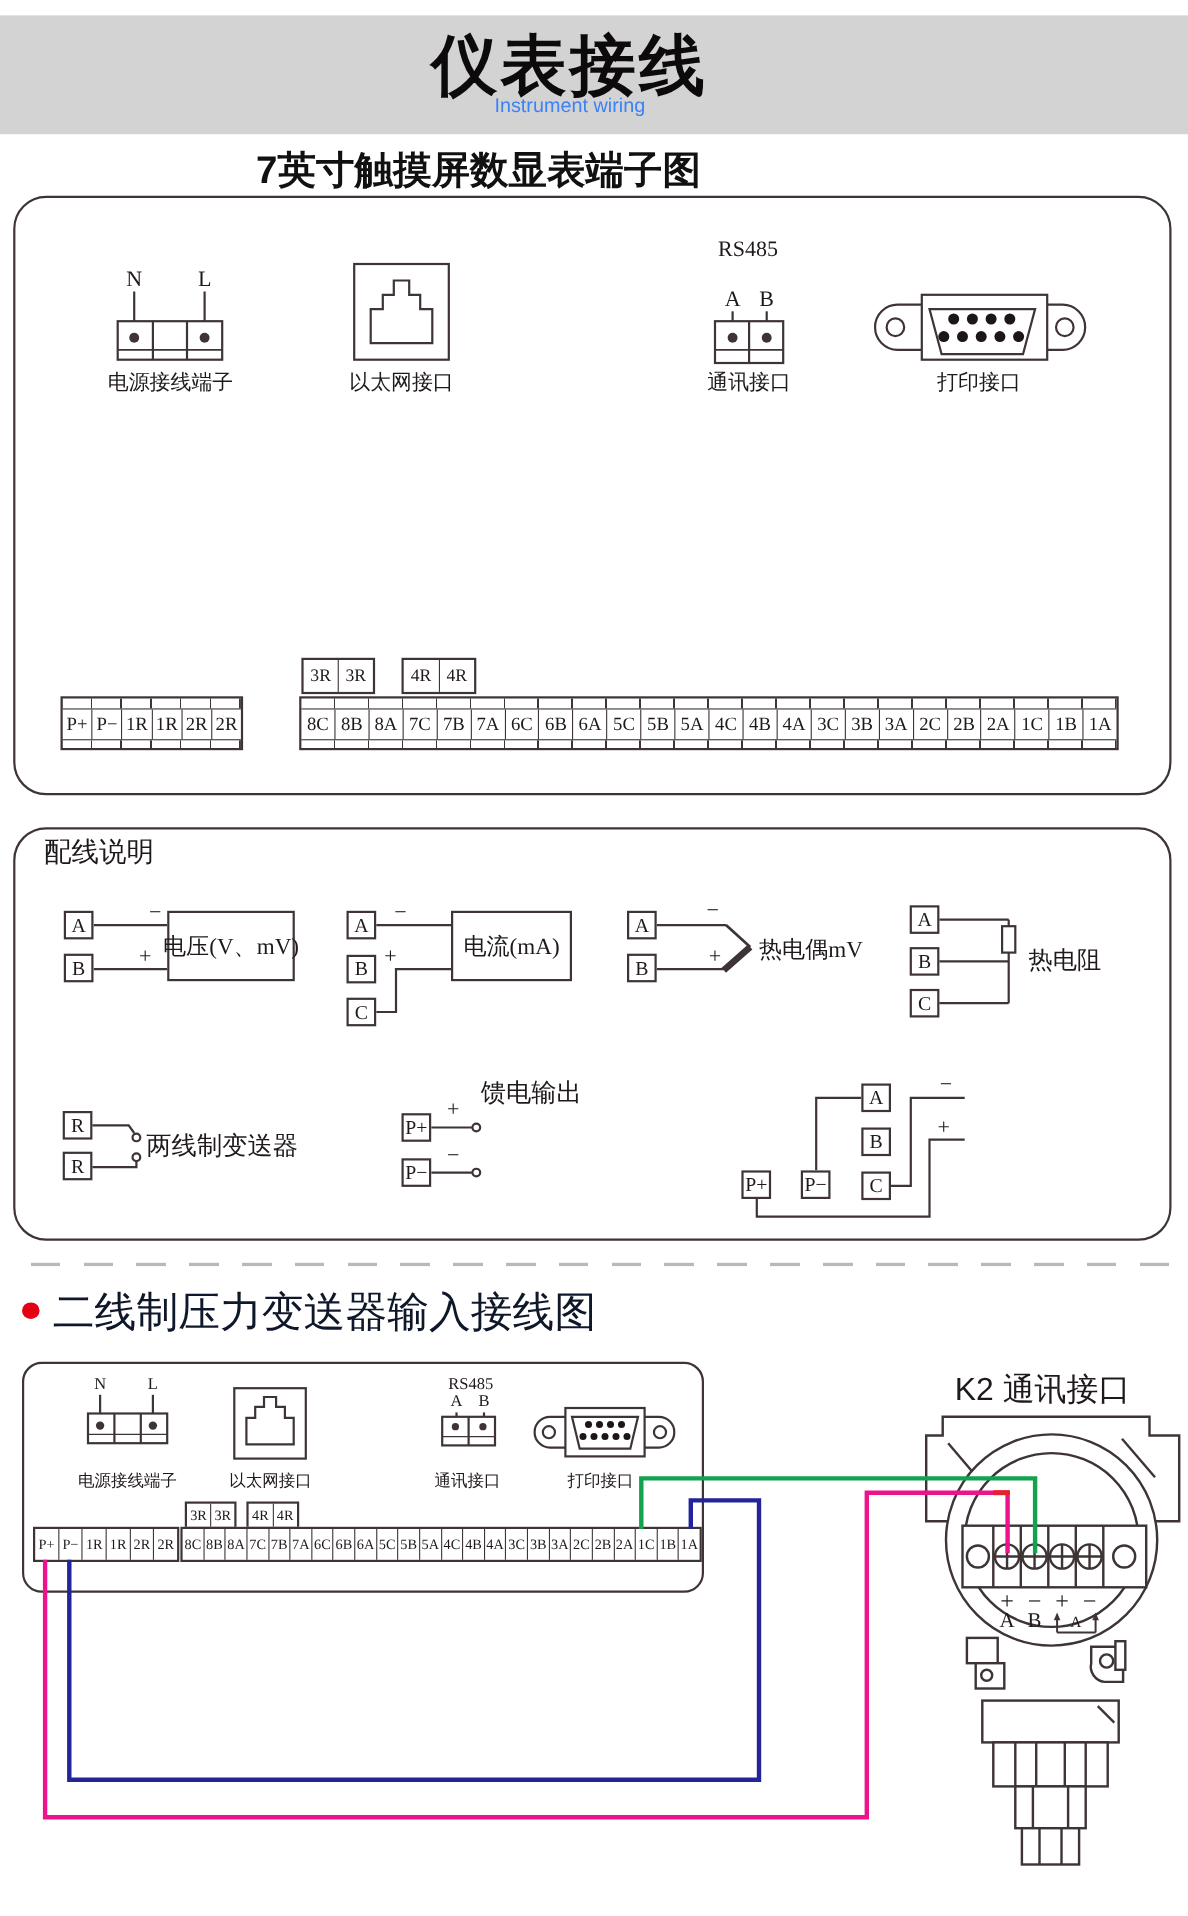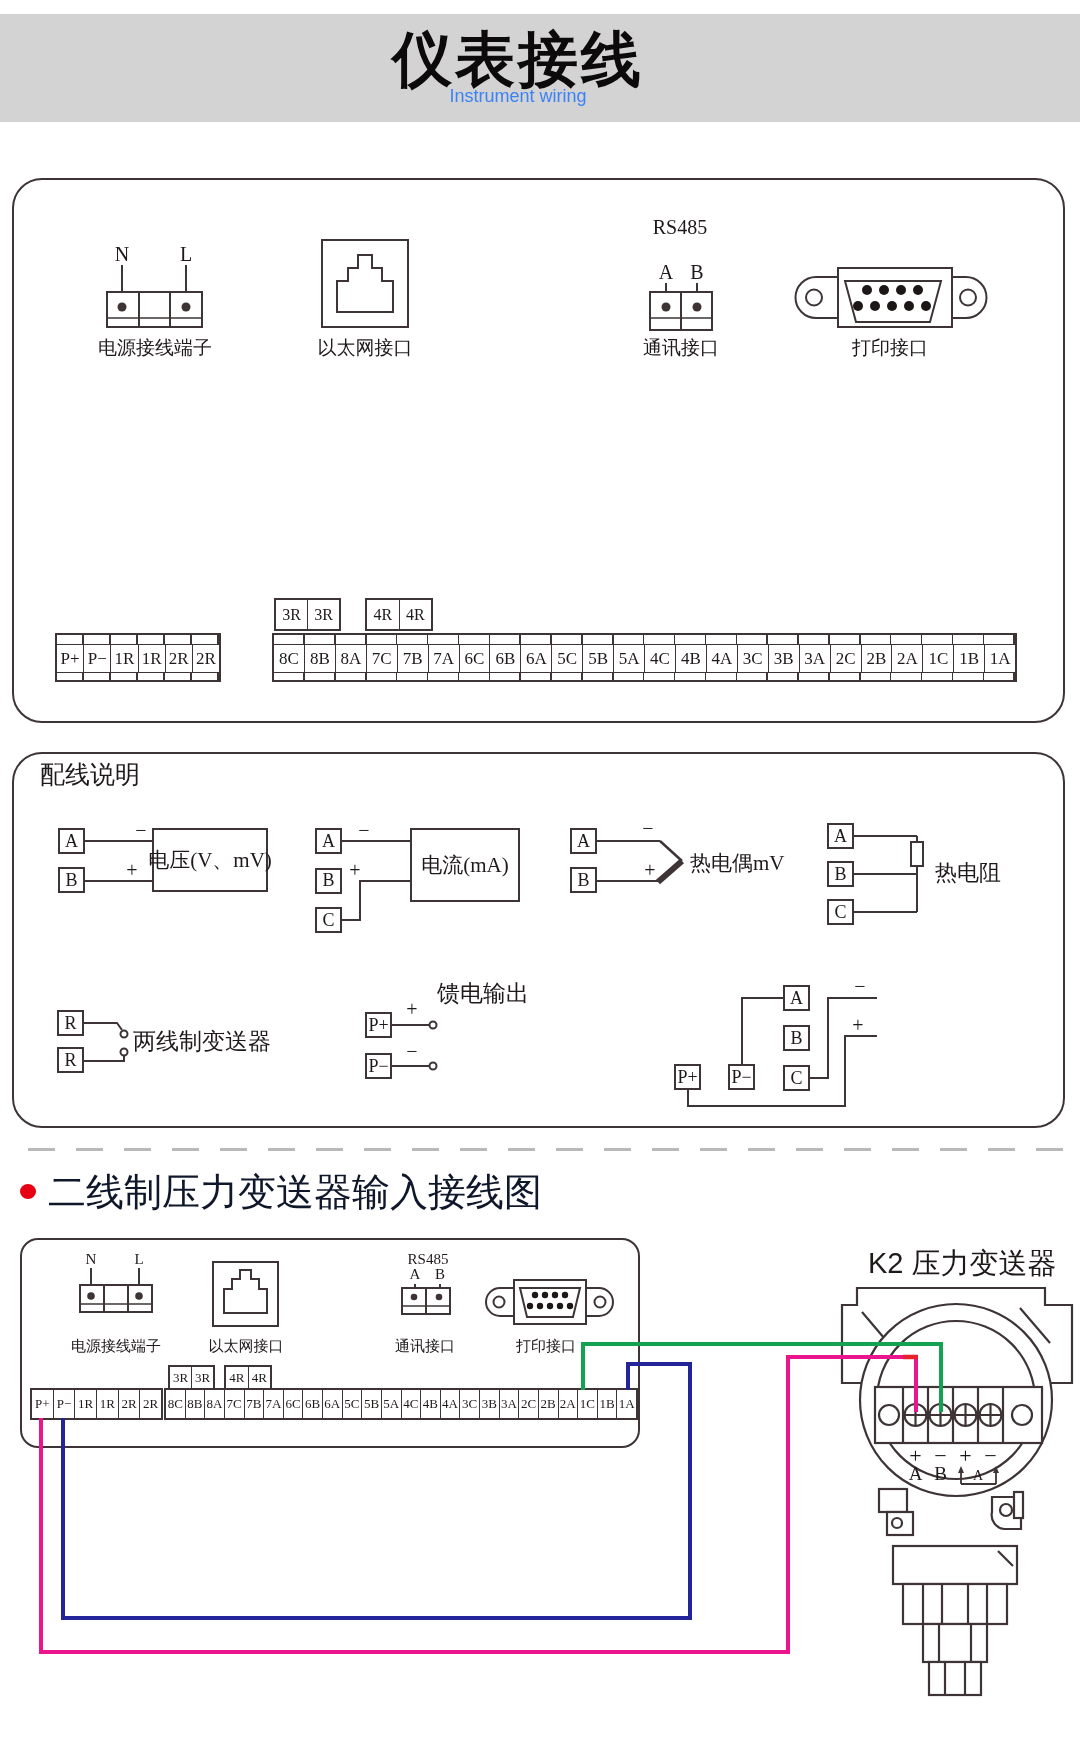--- a/index.html
+++ b/index.html
@@ -246,20 +246,21 @@
       <line x1="965" y1="1662" x2="965" y2="1695"></line>
     </g>
   </svg>
 
   <div class="html-layer">
 
     <div class="band" style="background:#d3d3d3;"></div>
     <span class="abs ctr main-title" style="left:518px;top:20px;">仪表接线</span>
     <span class="abs ctr sub-title" style="left:518px;top:86px;">Instrument wiring</span>
 
+    <span class="abs ctr sec-heading" style="left:435px;top:131px;">7英寸触摸屏数显表端子图</span>
 
     <div class="big-box" style="left:12px;top:178px;width:1053px;height:545px;"></div>
 
     <span class="abs ctr pin-label" style="left:122px;top:243px;">N</span>
     <span class="abs ctr pin-label" style="left:186px;top:243px;">L</span>
     <span class="abs ctr conn-label" style="left:155px;top:335px;">电源接线端子</span>
     <span class="abs ctr conn-label" style="left:365px;top:335px;">以太网接口</span>
     <span class="abs ctr pin-label" style="left:680px;top:216px;">RS485</span>
     <span class="abs ctr pin-label" style="left:666px;top:261px;">A</span>
     <span class="abs ctr pin-label" style="left:697px;top:261px;">B</span>
@@ -329,21 +330,21 @@
     <span class="abs ctr2 sign" style="left:132px;top:870px;">+</span>
     <div class="devbox" style="left:152px;top:828px;width:116px;height:64px;font-size:21px;">电压(V、mV)</div>
 
     <div class="sqcol" style="left:315px;top:828px;gap:13.5px;">
         <div class="sq">A</div>
         <div class="sq">B</div>
         <div class="sq">C</div>
       </div>
     <span class="abs ctr2 sign" style="left:364px;top:830px;">−</span>
     <span class="abs ctr2 sign" style="left:355px;top:870px;">+</span>
-    <div class="devbox" style="left:410px;top:828px;width:110px;height:74px;font-size:21px;">电流(mA)</div>
+    <div class="devbox" style="left:410px;top:828px;width:110px;height:64px;font-size:21px;">电流(mA)</div>
 
     <div class="sqcol" style="left:570px;top:828px;gap:13px;">
         <div class="sq">A</div>
         <div class="sq">B</div>
       </div>
     <span class="abs ctr2 sign" style="left:648px;top:828px;">−</span>
     <span class="abs ctr2 sign" style="left:650px;top:870px;">+</span>
     <span class="abs" style="left:690px;top:849px;font-size:21px;">热电偶mV</span>
 
     <div class="sqcol" style="left:827px;top:823px;gap:12px;">
@@ -437,21 +438,21 @@
           <div class="tcell">3A</div>
           <div class="tcell">2C</div>
           <div class="tcell">2B</div>
           <div class="tcell">2A</div>
           <div class="tcell">1C</div>
           <div class="tcell">1B</div>
           <div class="tcell">1A</div>
         </div>
     </div>
 
-    <span class="abs k2-label" style="left:868px;top:1244px;">K2 压力变送器</span>
+    <span class="abs k2-label" style="left:868px;top:1244px;">K2 通讯接口</span>
     <div class="pol-row" style="left:903px;top:1443px;width:100px;font-size:22px;">
         <span>+</span>
         <span>−</span>
         <span>+</span>
         <span>−</span>
       </div>
     <div class="pol-row" style="left:903px;top:1463px;width:50px;font-size:19px;">
         <span>A</span>
         <span>B</span>
       </div>

